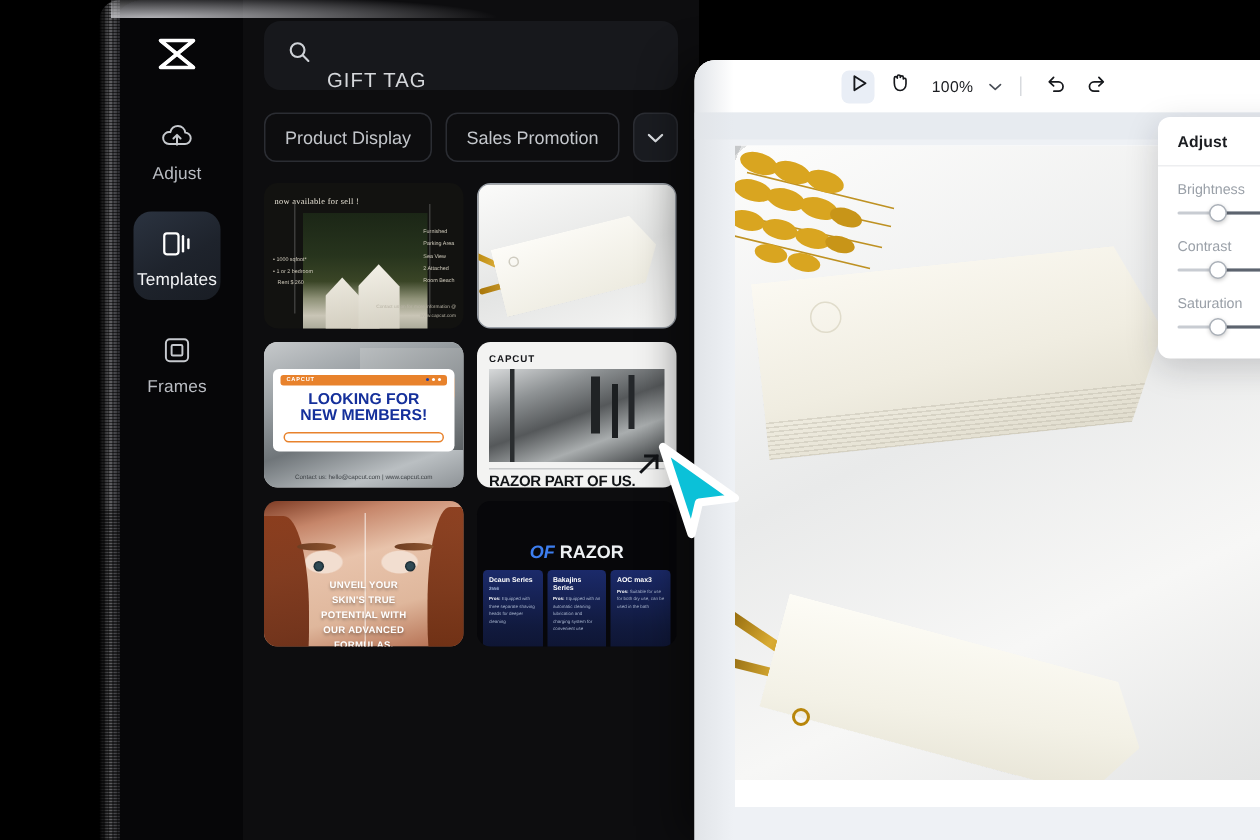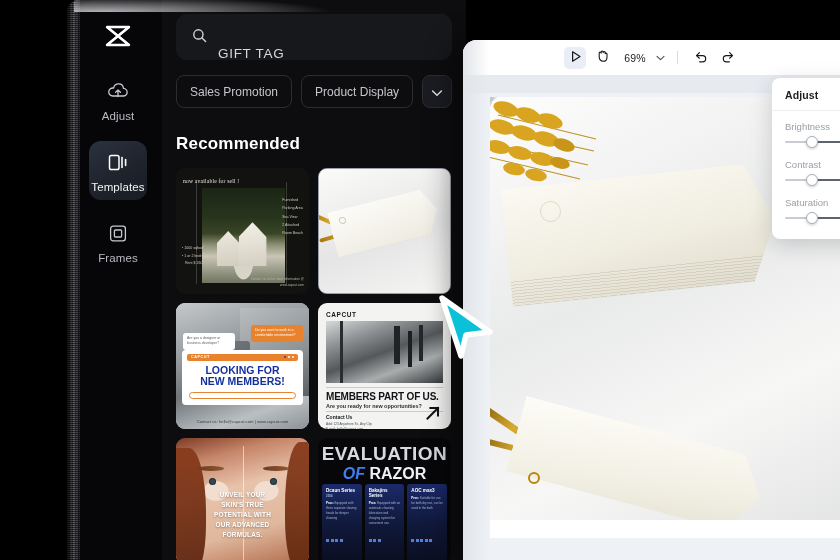--- a/index.html
+++ b/index.html
@@ -75,21 +75,21 @@
     display: flex; align-items: center; padding: 0 13px;
     font-size: 12px; color: #c3c6cb; cursor: pointer; white-space: nowrap;
   }
   .chip-more {
     width: 34px; height: 33px; border: 1px solid #2b2d33; border-radius: 8px;
     background: #1a1c21; display:flex; align-items:center; justify-content:center; cursor:pointer;
   }
   .section-title { margin-top: 26px; font-size: 17px; font-weight: 700; color: #fff; letter-spacing: .2px; }
 
   .grid { margin-top: 14px; display: grid; grid-template-columns: 133px 133px; gap: 9px; }
-  .card { width: 133px; height: 126px; border-radius: 9px; overflow: hidden; position: relative; cursor: pointer; background:#111; }
+  .card { width: 133px; height: 97px; border-radius: 9px; overflow: hidden; position: relative; cursor: pointer; background:#111; }
 
   
   .c-house { background: #121210; }
   .c-house .hl { position:absolute; left:7px; top:10px; font-size:5.6px; color:#e8e3d6; font-family:"Liberation Serif", serif; letter-spacing:.2px;}
   .c-house .photo {
     position:absolute; left:26px; top:20px; width:83px; height:95px;
     background:
       radial-gradient(ellipse at 50% 78%, #d9d4c8 0 16%, rgba(0,0,0,0) 17%),
       linear-gradient(180deg,#1b2616 0%,#27341d 30%,#3a4526 48%,#8e9177 60%,#c9c5b6 72%,#6f7460 100%);
   }
@@ -187,21 +187,21 @@
     background: linear-gradient(190deg,#8a3c1c,#62290f); border-radius: 50% 0 0 40%; opacity:.95;}
   .c-skin .vl{ position:absolute; left:50%; top:8px; width:1px; height:118px; background:rgba(255,255,255,.55);}
   .c-skin .copy{ position:absolute; left:0; right:0; top:52px; text-align:center;
     font-size:6.4px; font-weight:700; color:#fff; line-height:1.55; letter-spacing:.2px;
     text-shadow: 0 1px 2px rgba(0,0,0,.35);}
 
   
   .c-raz{ background:#07070a; }
   .c-raz .t1{ position:absolute; left:0; right:0; top:6px; text-align:center;
     font-size:19px; font-weight:700; color:#d7dade; letter-spacing:.5px; line-height:1;}
-  .c-raz .t2{ position:absolute; left:0; right:0; top:27px; text-align:center; font-size:16px; font-weight:700; color:#eef1f4; }
+  .c-raz .t2{ position:absolute; left:0; right:0; top:27px; text-align:center; font-size:12px; font-weight:700; color:#eef1f4; }
   .c-raz .t2 em{ font-style: italic; color:#3d7ef0; }
   .c-raz .cols{ position:absolute; left:4px; right:4px; top:46px; display:flex; gap:3px; }
   .c-raz .col{ flex:1; height:84px; border-radius:3px; padding:4px 4px 0;
     background: linear-gradient(180deg,#1b2a6a 0%,#111a3e 45%,#090c1c 100%); position:relative;}
   .c-raz .col h6{ font-size:4.6px; color:#fff; font-weight:700; }
   .c-raz .col h6 s{ font-size:3px; color:#9fb2d8; text-decoration:none;}
   .c-raz .col p{ margin-top:3px; font-size:3px; color:#a9b6cf; line-height:1.7;}
   .c-raz .col p b{ color:#fff; }
   .c-raz .stars{ position:absolute; left:4px; bottom:26px; display:flex; gap:1.5px;}
   .c-raz .stars i{ width:3px; height:3px; background:#4f7ede; display:block;}
@@ -337,35 +337,34 @@
           <svg width="15" height="15" viewBox="0 0 15 15">
             <circle cx="6.4" cy="6.4" r="4.6" fill="none" stroke="#cfd2d7" stroke-width="1.4"></circle>
             <path d="M10 10 L13.6 13.6" stroke="#cfd2d7" stroke-width="1.4" stroke-linecap="round"></path>
           </svg>
         </span>
         <span class="search-text">GIFT TAG</span>
       </div>
 
       <div class="chips">
         <div class="chip">
+          <span>Product Display</span>
+        </div>
+        <div class="chip">
           <span>Sales Promotion</span>
-        </div>
-        <div class="chip">
-          <span>Product Display</span>
         </div>
         <div class="chip-more">
           <span>
             <svg width="12" height="8" viewBox="0 0 12 8">
                 <path d="M1.6 2 L6 6.2 L10.4 2" fill="none" stroke="#dfe2e6" stroke-width="1.5" stroke-linecap="round" stroke-linejoin="round"></path>
               </svg>
           </span>
         </div>
       </div>
 
-      <div class="section-title">Recommended</div>
 
       <div class="grid">
 
         <div class="card c-house">
           <div class="hl">now available for sell !</div>
           <div class="vline" style="left:20px"></div>
           <div class="vline" style="right:22px"></div>
           <div class="photo"></div>
           <div class="feat">Furnished<br>Parking Area<br>Sea View<br>2 Attached<br>Room Beach</div>
           <div class="bullets">• 1000 sqfoot*<br>• 1 or 2 bedroom<br>&nbsp;&nbsp;&nbsp;Rent $ 260</div>
@@ -396,21 +395,21 @@
             <div class="head">LOOKING FOR<br>NEW MEMBERS!</div>
             <div class="pill"></div>
           </div>
           <div class="contact">Contact us: hello@capcut.com | www.capcut.com</div>
         </div>
 
         <div class="card c-part">
           <div class="label">CAPCUT</div>
           <div class="ph"></div>
           <div class="rule"></div>
-          <div class="h1">MEMBERS PART OF US.</div>
+          <div class="h1">RAZOR PART OF US.</div>
           <div class="h2">Are you ready for new opportunities?</div>
           <div class="rule2"></div>
           <div class="h3">Contact Us</div>
           <div class="h4">Add: 123 Anywhere St., Any City<br>E-mail: hello@capcut.com</div>
           <span class="arrow">
             <svg width="18" height="18" viewBox="0 0 18 18">
                 <path d="M3.5 14.5 L14 4 M6.4 4 H14 V11.6" fill="none" stroke="#111316" stroke-width="2" stroke-linecap="square"></path>
               </svg>
           </span>
         </div>
@@ -421,21 +420,20 @@
           <div class="hair2"></div>
           <div class="brow" style="left:22px;top:28px"></div>
           <div class="brow" style="right:20px;top:28px"></div>
           <div class="pupil" style="left:33px;top:40px"></div>
           <div class="pupil" style="right:32px;top:40px"></div>
           <div class="vl"></div>
           <div class="copy">UNVEIL YOUR<br>SKIN'S TRUE<br>POTENTIAL WITH<br>OUR ADVANCED<br>FORMULAS.</div>
         </div>
 
         <div class="card c-raz">
-          <div class="t1">EVALUATION</div>
           <div class="t2"><em>OF</em> RAZOR</div>
           <div class="cols">
             <div class="col">
               <h6>Dcaun Series<s> 2556</s></h6>
               <p><b>Pros:</b> Equipped with three separate shaving heads for deeper cleaning</p>
               <span class="stars">
                   <i></i>
                   <i></i>
                   <i></i>
                   <i></i>
@@ -484,21 +482,21 @@
             </svg>
         </span>
       </div>
       <div class="tbtn">
         <span>
           <svg width="13" height="14" viewBox="0 0 13 14">
             <path d="M3.2 7.4 V4.1 a1 1 0 0 1 2 0 V3 a1 1 0 0 1 2 0 v.6 a1 1 0 0 1 2 0 v1 a1 1 0 0 1 1.8 .7 v2.6 c0 2.4-1.5 4.4-3.9 4.4 C4.6 12.3 3.2 10.3 3.2 7.4 Z" fill="none" stroke="#16181c" stroke-width="1.1" stroke-linejoin="round"></path>
           </svg>
         </span>
       </div>
-      <span class="zoomval">69%</span>
+      <span class="zoomval">100%</span>
       <span style="margin-left:5px;display:flex;">
         <svg width="9" height="6" viewBox="0 0 9 6">
             <path d="M1 1.4 L4.5 4.6 L8 1.4" fill="none" stroke="#4a4f57" stroke-width="1.1" stroke-linecap="round" stroke-linejoin="round"></path>
           </svg>
       </span>
       <span class="tdiv"></span>
       <div class="tbtn">
         <span>
           <svg width="14" height="13" viewBox="0 0 14 13">
             <path d="M3 5.6 H8.6 a3.1 3.1 0 0 1 0 6.2 H5.6" fill="none" stroke="#16181c" stroke-width="1.15" stroke-linecap="round"></path>

